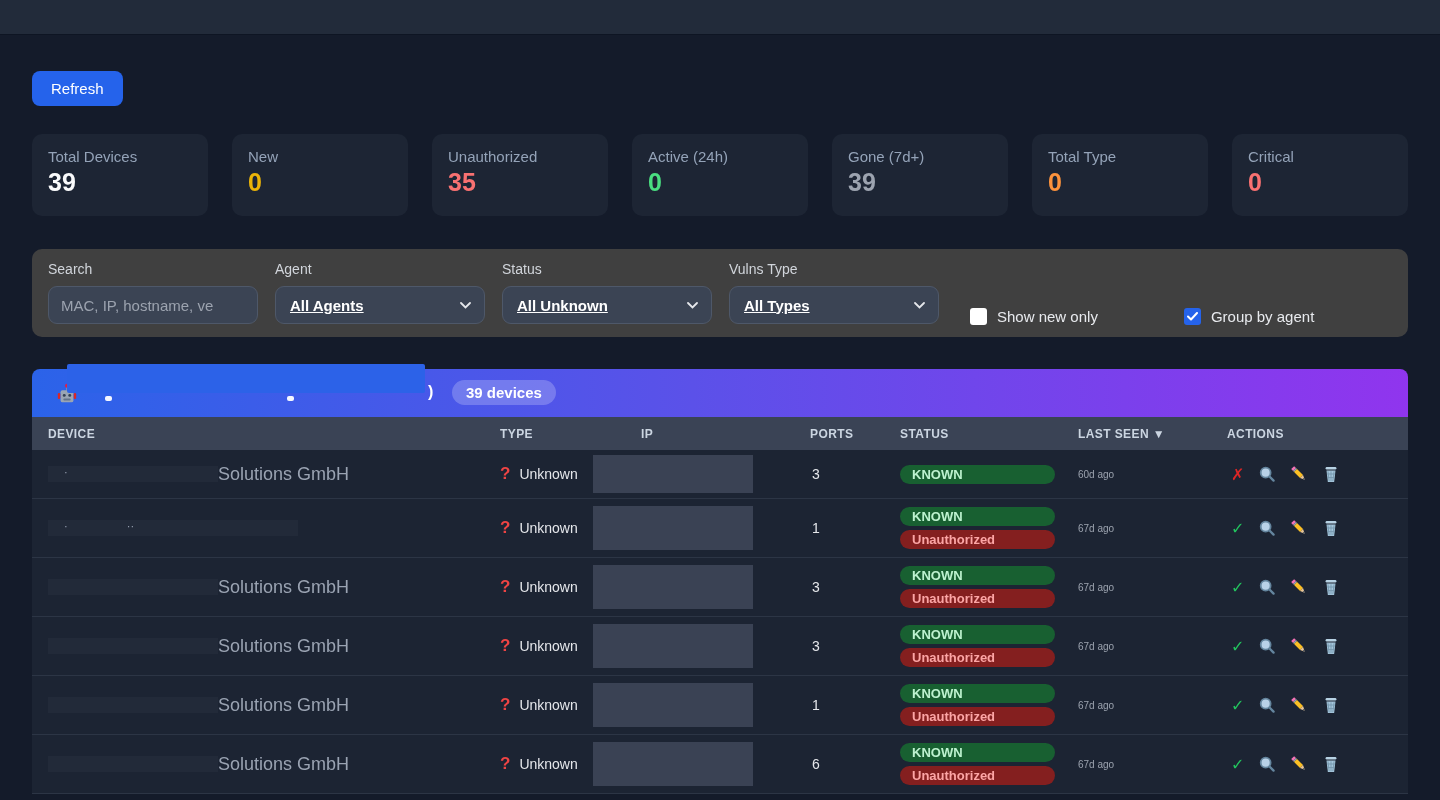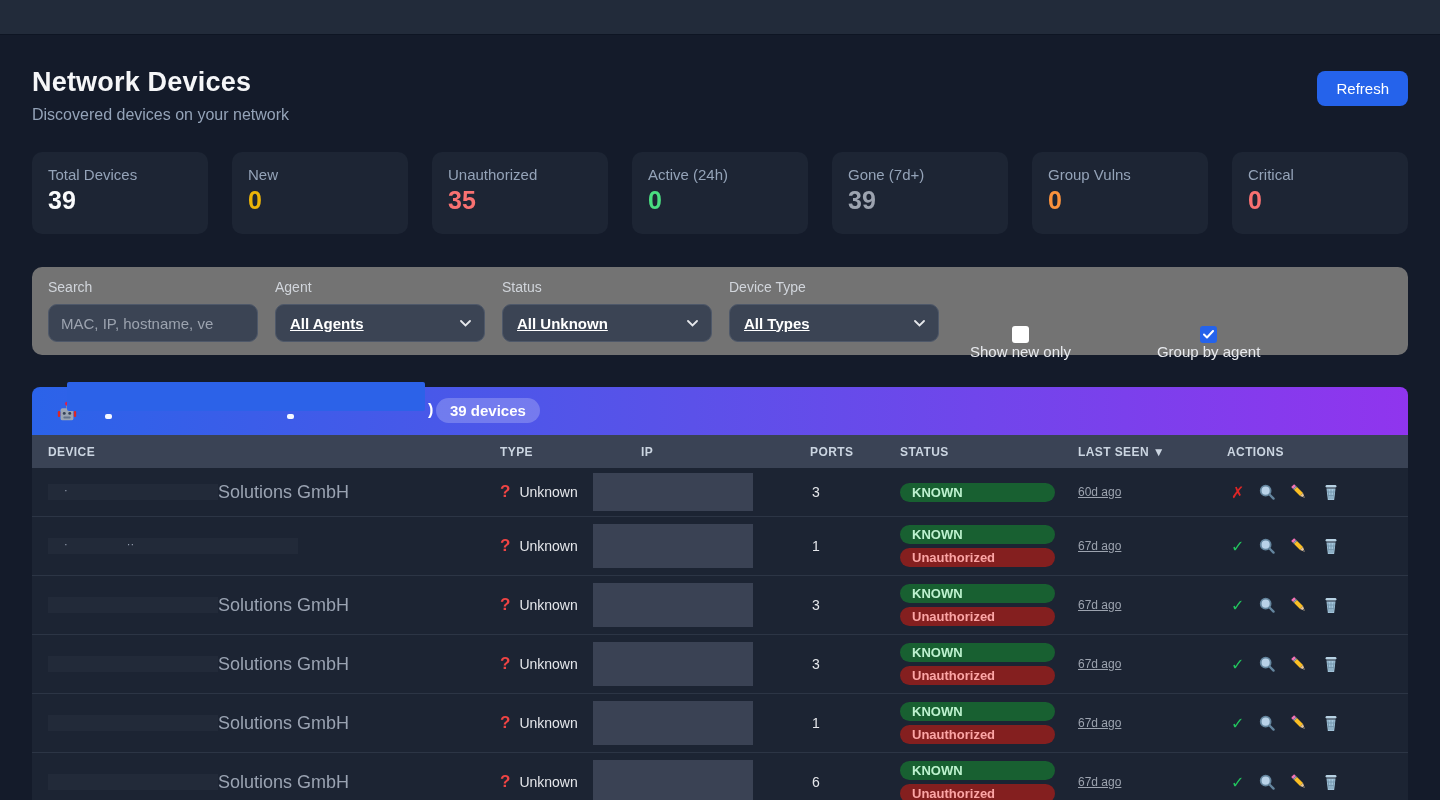--- a/index.html
+++ b/index.html
@@ -22,49 +22,49 @@
     font-family: inherit;
   }
 
   
   .stats { display: grid; grid-template-columns: repeat(7, 1fr); gap: 24px; margin-top: 28px; }
   .stat-card { background: #1d2534; border-radius: 10px; padding: 14px 16px; height: 82px; }
   .stat-label { font-size: 15px; color: #94a3b8; }
   .stat-value { font-size: 25px; font-weight: bold; margin-top: 3px; }
 
   
-  .filters { margin-top: 33px; background: #737373; border-radius: 10px; padding: 12px 16px; display: flex; align-items: flex-start; height: 88px; }
+  .filters { margin-top: 33px; background: #404040; border-radius: 10px; padding: 12px 16px; display: flex; align-items: flex-start; height: 88px; }
   .fgroup { width: 210px; margin-right: 17px; }
   .flabel { font-size: 14px; color: #d1d5db; margin-bottom: 9px; }
   .control { height: 38px; background: #3b4454; border: 1px solid #4e5869; border-radius: 9px; width: 100%; }
   input.control { padding: 0 12px; color: #e5e7eb; font-size: 15px; font-family: inherit; outline: none; }
   input.control::placeholder { color: #9ca3af; }
   .select { display: flex; align-items: center; justify-content: space-between; padding: 0 13px 0 14px; color: #fff; font-weight: bold; font-size: 15px; cursor: pointer; text-decoration: underline; }
-  .check-group { display: flex; align-items: center; margin-top: 47px; cursor: pointer; flex-direction: column; }
+  .check-group { display: flex; align-items: center; gap: 10px; margin-top: 47px; cursor: pointer; }
   .cg1 { margin-left: 14px; }
   .cg2 { margin-left: 86px; }
   .checkbox { width: 17px; height: 17px; border-radius: 3px; flex: 0 0 auto; display: flex; align-items: center; justify-content: center; }
   .checkbox.unchecked { background: #ffffff; }
   .checkbox.checked { background: #2563eb; }
   .check-label { font-size: 15px; color: #e8eaee; }
 
   
   .table-section { margin-top: 32px; }
   .group-header {
     height: 48px; border-radius: 8px 8px 0 0; position: relative;
     background: linear-gradient(90deg, #2b63e9 0%, #5b51e9 48%, #9035ee 100%);
     display: flex; align-items: center; padding: 0 16px; cursor: pointer;
   }
   .gh-icon { margin-left: 8px; margin-top: 2px; }
   .gh-redact { position: absolute; left: 35px; top: -5px; width: 358px; height: 29px; background: #2c62e8; border-radius: 2px; }
   .gh-desc { position: absolute; top: 27px; width: 7px; height: 5px; background: #f5f7ff; border-radius: 2px; }
   .gh-desc.d1 { left: 73px; } .gh-desc.d2 { left: 255px; }
   .gh-paren { position: absolute; left: 396px; top: 14px; color: #fff; font-weight: bold; font-size: 16px; }
   .gh-badge {
-    position: absolute; left: 404px; top: 11px; background: rgba(255,255,255,0.22);
+    position: absolute; left: 420px; top: 11px; background: rgba(255,255,255,0.22);
     color: #fff; font-weight: bold; font-size: 15px; padding: 4px 14px; border-radius: 999px;
   }
   .cols { display: grid; grid-template-columns: 468px 141px 169px 90px 178px 149px 1fr; align-items: center; }
   .thead { height: 33px; background: #3a4355; font-size: 12px; font-weight: bold; color: #cbd5e1; letter-spacing: .4px; }
   .thead > div:first-child { padding-left: 16px; }
   .tbody { background: #1c2433; }
   .trow { height: 59px; border-bottom: 1px solid #2c3545; position: relative; }
   .trow.short { height: 49px; }
 
   .c-device { padding-left: 16px; display: flex; align-items: center; }
@@ -80,40 +80,36 @@
   .ip-block { position: absolute; left: 561px; top: 50%; transform: translateY(-50%); width: 160px; height: 44px; background: #3a4254; }
   .short .ip-block { height: 38px; }
 
   .c-ports { font-size: 14px; color: #e5e7eb; padding-left: 2px; }
 
   .c-status { display: flex; flex-direction: column; gap: 4px; justify-content: flex-end; }
   .pill { width: 155px; padding: 2px 12px; border-radius: 999px; font-size: 13px; font-weight: bold; line-height: 15px; }
   .pill-known { background: #186031; color: #bdf2cf; }
   .pill-unauth { background: #841f1f; color: #fca5a5; }
 
-  .c-last { font-size: 12px; color: #9ca3af; text-decoration: underline; }
+  .c-last { font-size: 10px; color: #9ca3af; }
 
   .c-actions { display: flex; align-items: center; gap: 14px; padding-left: 4px; }
   .toggle { font-size: 16px; font-weight: bold; font-family: "DejaVu Sans", sans-serif; cursor: pointer; }
   .toggle.ok { color: #22c55e; }
   .toggle.no { color: #dc2626; }
   .aicon { display: block; cursor: pointer; }
 </style>
 </head>
 <body>
 
 <div class="navbar"></div>
 
 <div class="page">
 
   <div class="page-header">
-    <div>
-      <h1 class="page-title">Network Devices</h1>
-      <div class="page-subtitle">Discovered devices on your network</div>
-    </div>
     <button class="refresh-btn">Refresh</button>
   </div>
 
   <div class="stats">
   <div class="stat-card">
     <div class="stat-label">Total Devices</div>
     <div class="stat-value" style="color: rgb(249, 250, 251);">39</div>
   </div>
 
   <div class="stat-card">
@@ -130,21 +126,21 @@
     <div class="stat-label">Active (24h)</div>
     <div class="stat-value" style="color: rgb(74, 222, 128);">0</div>
   </div>
 
   <div class="stat-card">
     <div class="stat-label">Gone (7d+)</div>
     <div class="stat-value" style="color: rgb(156, 163, 175);">39</div>
   </div>
 
   <div class="stat-card">
-    <div class="stat-label">Group Vulns</div>
+    <div class="stat-label">Total Type</div>
     <div class="stat-value" style="color: rgb(251, 146, 60);">0</div>
   </div>
 
   <div class="stat-card">
     <div class="stat-label">Critical</div>
     <div class="stat-value" style="color: rgb(248, 113, 113);">0</div>
   </div>
 </div>
 
   <div class="filters">
@@ -164,21 +160,21 @@
     <div class="fgroup">
       <div class="flabel">Status</div>
       <div class="control select">
         <span>All Unknown</span>
         <svg class="chev" width="11" height="7" viewBox="0 0 11 7">
             <path d="M1 1 L5.5 5.5 L10 1" stroke="#e5e7eb" stroke-width="1.8" fill="none" stroke-linecap="round"></path>
           </svg>
       </div>
     </div>
     <div class="fgroup">
-      <div class="flabel">Device Type</div>
+      <div class="flabel">Vulns Type</div>
       <div class="control select">
         <span>All Types</span>
         <svg class="chev" width="11" height="7" viewBox="0 0 11 7">
             <path d="M1 1 L5.5 5.5 L10 1" stroke="#e5e7eb" stroke-width="1.8" fill="none" stroke-linecap="round"></path>
           </svg>
       </div>
     </div>
     <div class="check-group cg1">
       <div class="checkbox unchecked"></div>
       <span class="check-label">Show new only</span>

